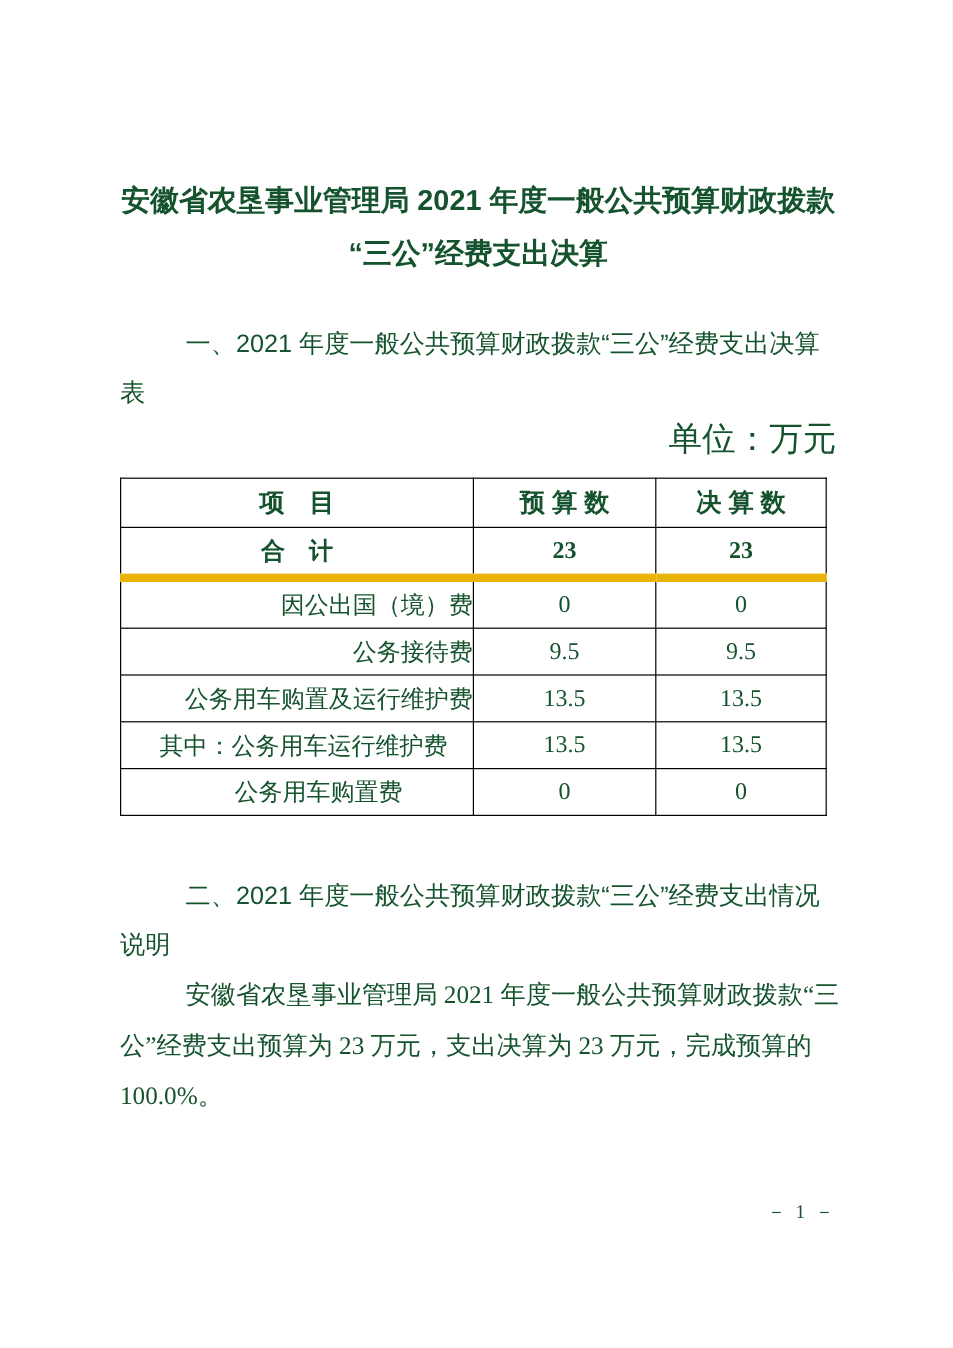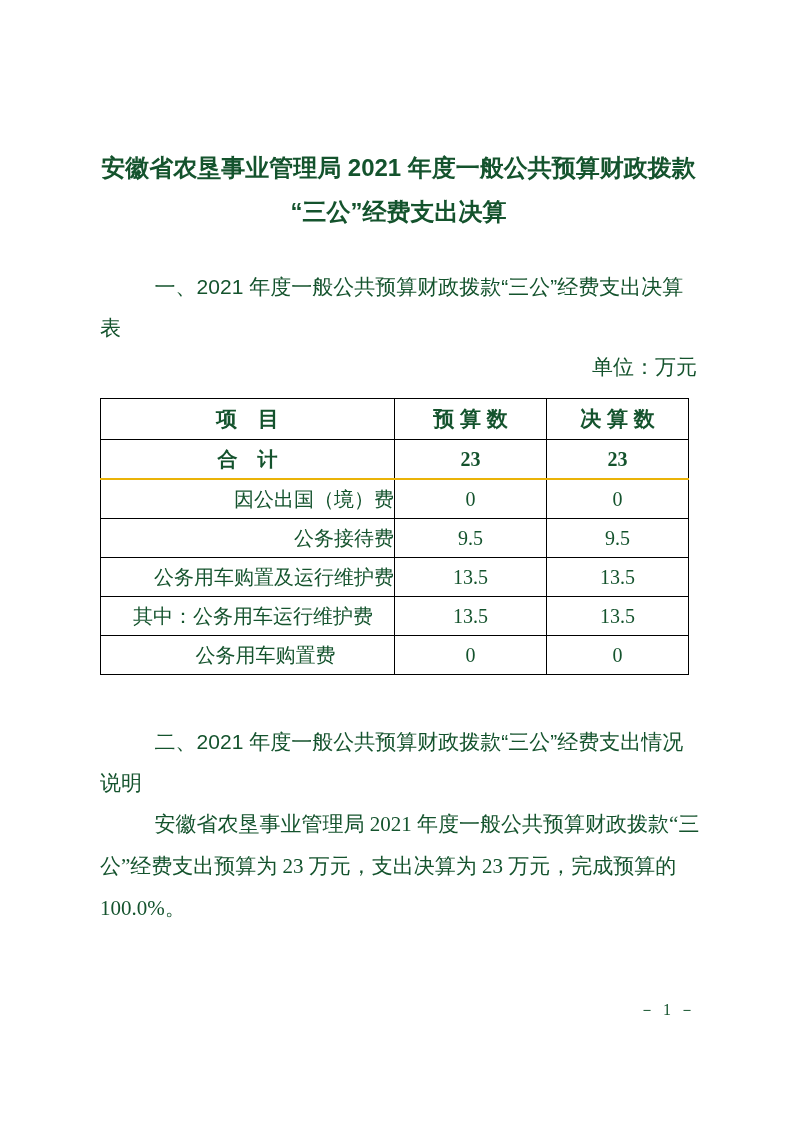--- a/index.html
+++ b/index.html
@@ -29,21 +29,21 @@
   .sec-heading {
     margin-top:32px;
     font-family:"Liberation Sans", sans-serif;
     font-size:21px;
     line-height:41px;
     text-indent:2.6em;
     white-space:pre;
   }
   .unit-label {
     margin-top:4px;
-    font-size:21px;
+    font-size:28px;
     line-height:30px;
     text-align:right;
   }
   table.budget {
     margin-top:16px;
     width:588px;
     border-collapse:collapse;
     table-layout:fixed;
     font-size:20px;
     border-radius:10px;
@@ -56,21 +56,21 @@
     text-align:center;
   }
   table.budget tr.head-row td {
     height:40px;
     font-family:"Liberation Sans", sans-serif;
     font-weight:bold;
     font-size:21px;
   }
   table.budget tr.row-total td {
     font-weight:bold;
-    border-bottom:2px solid #eab308;
+    border-bottom:7px solid #eab308;
   }
   table.budget tr.row-total td:first-child {
     font-family:"Liberation Sans", sans-serif;
   }
   table.budget td.cell-left   { text-align:right; padding-left:10px; }
   table.budget td.cell-indent { text-align:left; padding-left:32px; }
   table.budget td.cell-shift  { padding-left:36px; }
 
   .sec2-heading {
     margin-top:46px;

